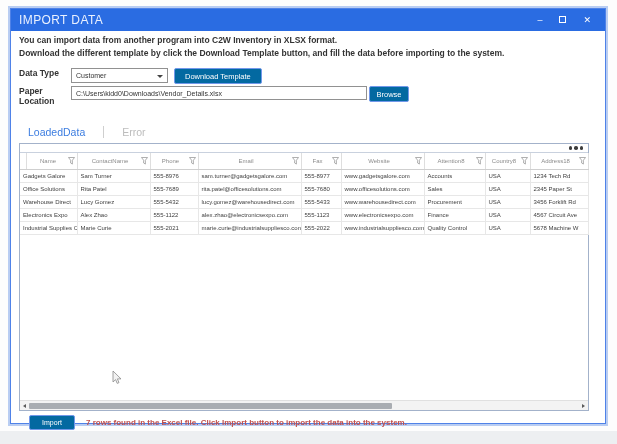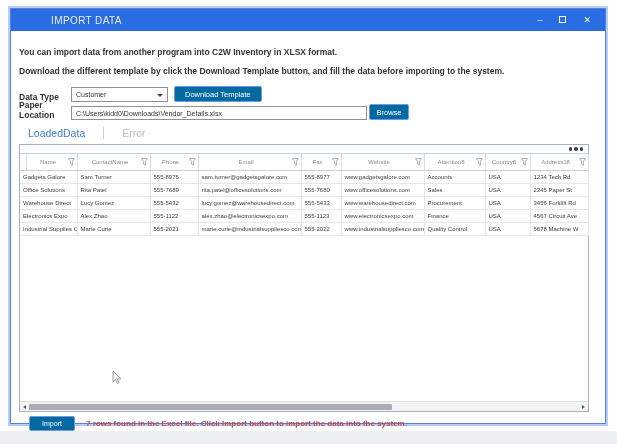--- a/index.html
+++ b/index.html
@@ -7,50 +7,50 @@
               font-family:"Liberation Sans", sans-serif; }
   .page-bottom-strip { position:absolute; left:0; top:431px; width:617px; height:13px;
               background:#edeff1; }
 
   .dialog { position:absolute; left:10px; top:8px; width:596px; height:416px;
             background:#fff; border:1px solid #4f82e8;
             box-shadow:0 0 0 2px #b9cdf2; display:flex; flex-direction:column; }
 
   .titlebar { height:22px; background:#2a6ce2; display:flex; align-items:center;
               padding:0 8px; flex:0 0 auto; }
-  .titlebar .title { color:#e9f0ff; font-size:10px; letter-spacing:.4px;margin-left:32px; }
+  .titlebar .title { color:#e9f0ff; font-size:12px; letter-spacing:.4px; }
   .win-controls { margin-left:auto; display:flex; align-items:center; gap:17px; padding-right:6px; }
   .win-btn { color:#fff; font-size:9px; line-height:9px; cursor:default; }
   .max-box { width:7px; height:7px; border:1px solid #fff; display:inline-block; }
 
   .content { flex:1; padding:0 10px 0 8px; display:flex; flex-direction:column; position:relative; }
 
   .intro { font-size:8.5px; font-weight:700; color:#333; line-height:11px; }
-  .intro.l1 { margin-top:16px; }
-  .intro.l2 { margin-top:8px; }
-
-  .form-row { display:flex; align-items:flex-end; height:16px; }
+  .intro.l1 { margin-top:4px; }
+  .intro.l2 { margin-top:2px; }
+
+  .form-row { display:flex; align-items:flex-start; height:16px; }
   .row-datatype { margin-top:9px; }
   .row-filelocation { margin-top:2px; }
   .form-label { width:52px; font-size:8.5px; font-weight:700; color:#333; flex:0 0 auto; }
   .combo { position:relative; width:97px; height:15px; border:1px solid #919191; background:#fff;
            font-size:7px; color:#333; display:flex; align-items:center; padding:0 12px 0 4px; }
   .combo-arrow { position:absolute; right:4px; top:6px; width:0; height:0;
            border-left:3px solid transparent; border-right:3px solid transparent;
            border-top:3.5px solid #444; }
   .btn-blue { height:16px; background:#0369a1; border:1px solid #7298ea; border-radius:2px;
            color:#fff; font-size:7.5px; display:flex; align-items:center; justify-content:center;
            padding:0 10px; cursor:default; }
   .btn-download { margin-left:6px; }
   .file-input { width:296px; height:14px; border:1px solid #919191; background:#fff;
            font-size:7px; color:#333; display:flex; align-items:center; padding:0 4px;
            white-space:nowrap; overflow:hidden; }
   .btn-browse { margin-left:2px; width:40px; padding:0; }
 
-  .tabs { margin-top:5px; height:16px; display:flex; align-items:center; gap:18px; padding-left:9px; }
+  .tabs { margin-top:22px; height:16px; display:flex; align-items:center; gap:18px; padding-left:9px; }
   .tab { font-size:10.5px; }
   .tab-loaded { color:#3c7de0; }
   .tab-error { color:#bcbcbc; }
   .tab-divider { width:1px; height:12px; background:#cfcfcf; }
 
   .grid { margin-top:3px; width:570px; border:1px solid #a3b2ca; background:#fff;
           display:flex; flex-direction:column; height:268px; flex:0 0 auto; }
   .grid-optionsbar { height:9px; border-bottom:1px solid #c9d1de; display:flex; align-items:center;
           justify-content:flex-end; gap:2px; padding-right:5px; flex:0 0 auto; }
   .dot { width:3.5px; height:3.5px; border-radius:50%; background:#3d3d3d; }

